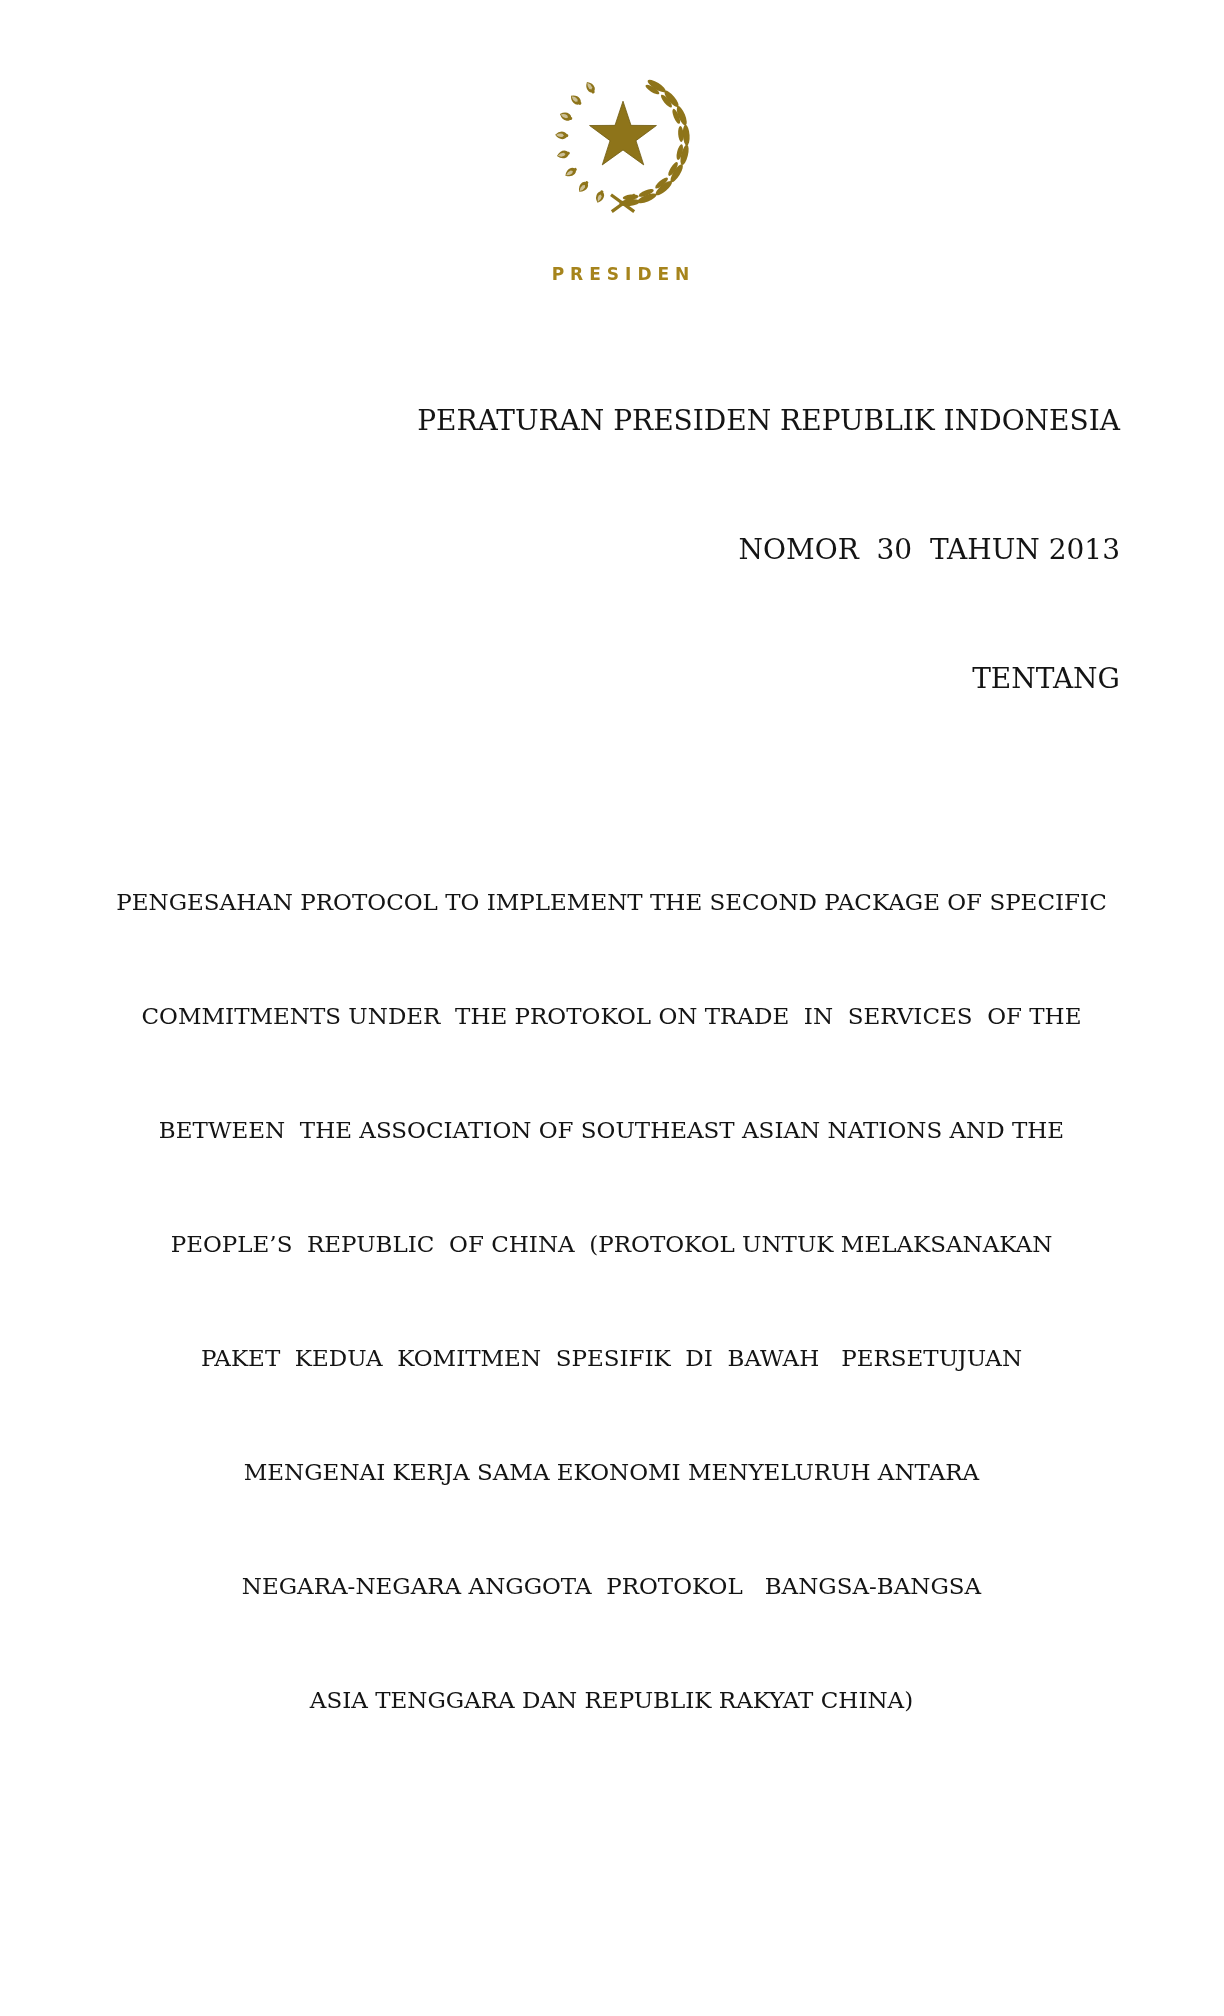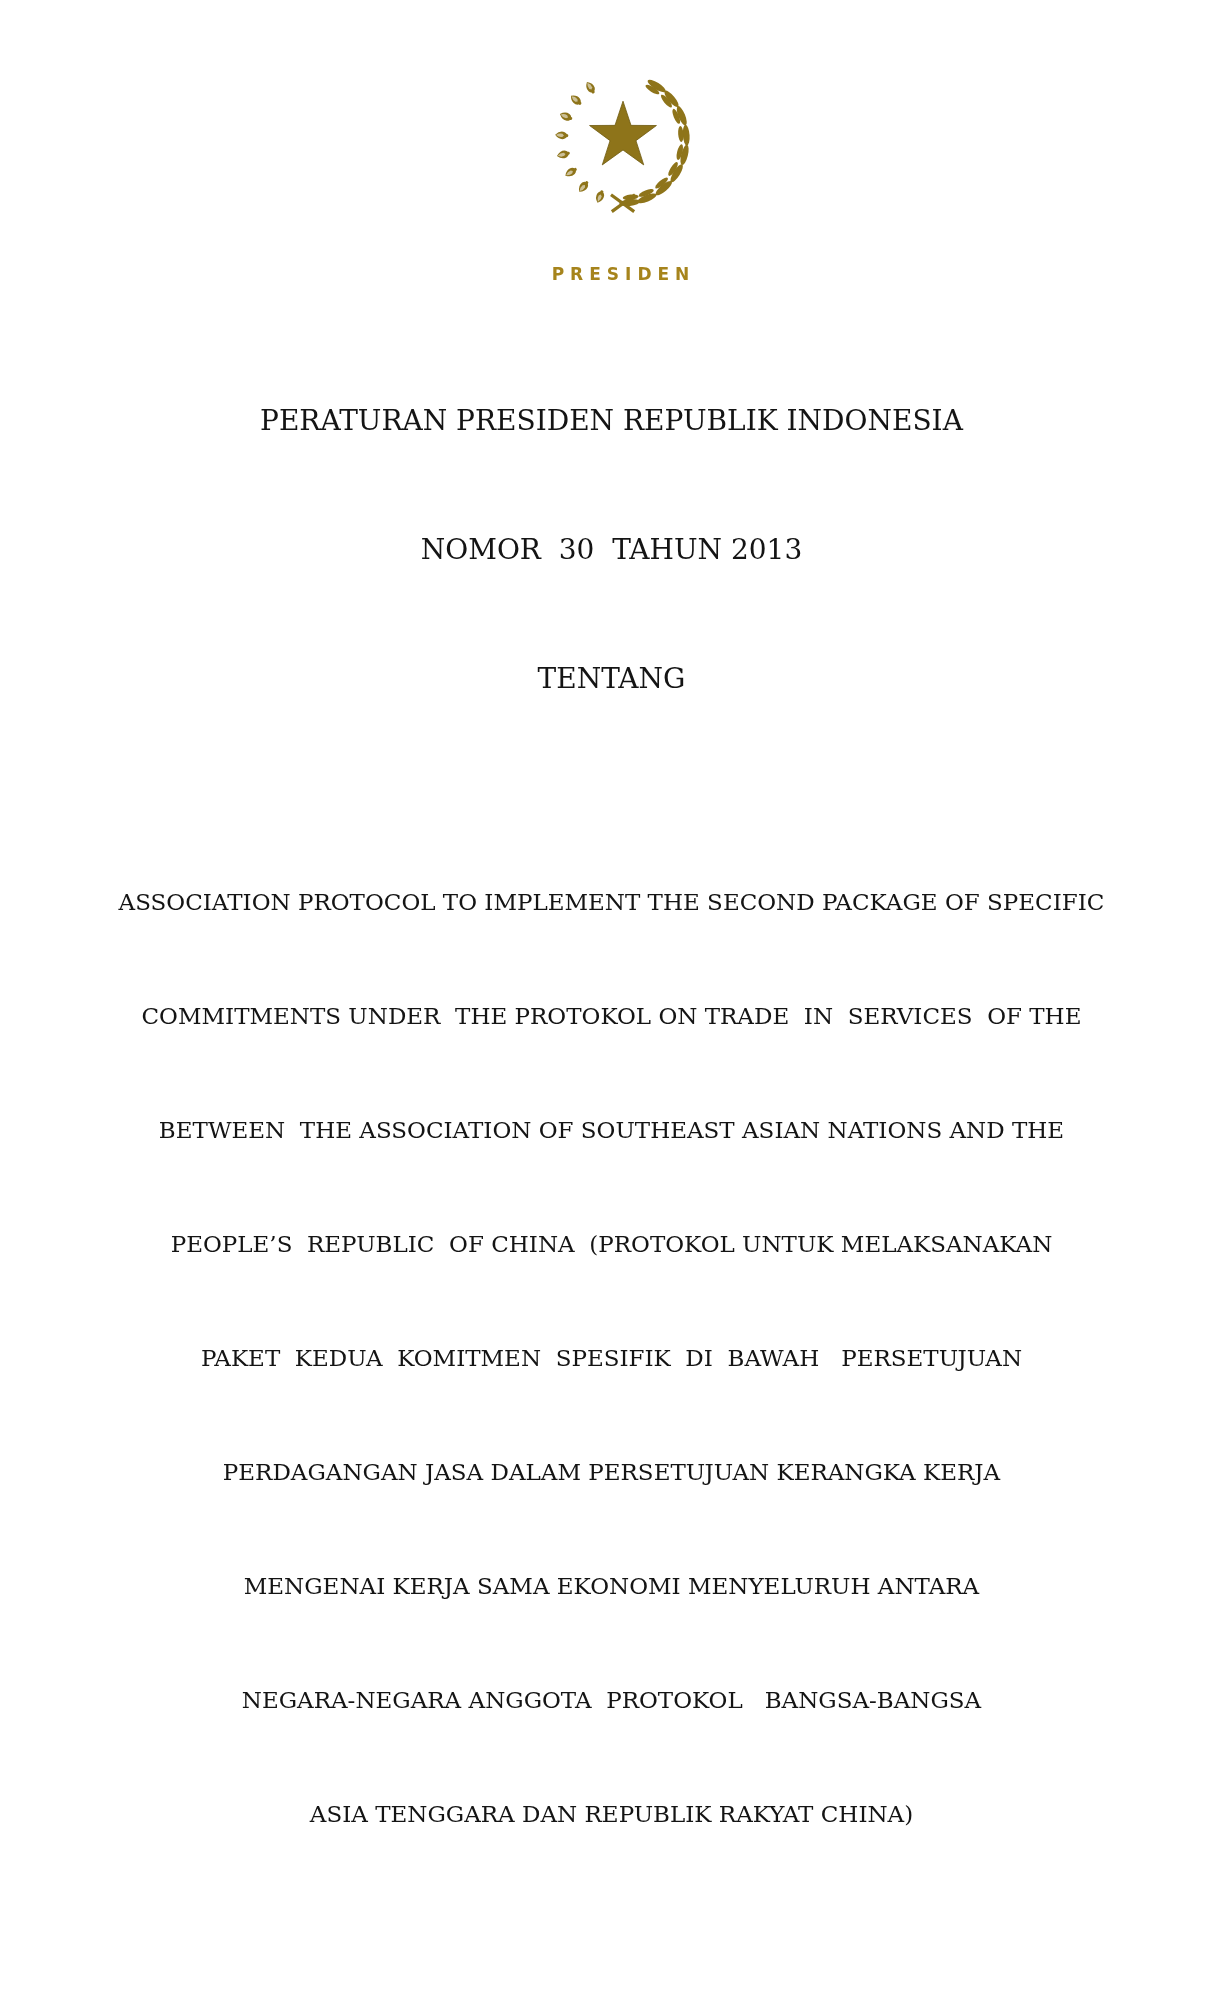--- a/index.html
+++ b/index.html
@@ -32,21 +32,21 @@
     color: #a6841c;
     font-size: 17px;
     line-height: 29px;
   }
   .letterhead .lh1 { letter-spacing: 6px; margin-left: 24px; }
   .letterhead .lh2 { letter-spacing: 3px; margin-left: 24px; }
 
   
   .doc-header {
     margin-top: 24px;
-    text-align: center;
+    text-align: right;
     font-size: 28px;
     line-height: 43px;
     white-space: pre;
   }
 
   
   .doc-title {
     margin-top: 21px;
     text-align: center;
     font-size: 23px;
@@ -107,24 +107,23 @@
     <div class="lh1">PRESIDEN</div>
   </div>
 
   <div class="doc-header">
     <div>PERATURAN PRESIDEN REPUBLIK INDONESIA</div>
     <div>NOMOR  30  TAHUN 2013</div>
     <div>TENTANG</div>
   </div>
 
   <div class="doc-title">
-    <div><span>ASSOCIATION </span><span class="it">PROTOCOL TO IMPLEMENT THE SECOND PACKAGE OF SPECIFIC</span></div>
+    <div><span>PENGESAHAN </span><span class="it">PROTOCOL TO IMPLEMENT THE SECOND PACKAGE OF SPECIFIC</span></div>
     <div><span class="it">COMMITMENTS UNDER  THE PROTOKOL ON TRADE  IN  SERVICES  OF THE</span></div>
     <div><span class="it">BETWEEN  THE ASSOCIATION OF SOUTHEAST ASIAN NATIONS AND THE</span></div>
     <div><span class="it">PEOPLE’S  REPUBLIC  OF CHINA</span><span>  (PROTOKOL UNTUK MELAKSANAKAN</span></div>
     <div><span>PAKET  KEDUA  KOMITMEN  SPESIFIK  DI  BAWAH   PERSETUJUAN</span></div>
-    <div><span>PERDAGANGAN JASA DALAM PERSETUJUAN KERANGKA KERJA</span></div>
     <div><span>MENGENAI KERJA SAMA EKONOMI MENYELURUH ANTARA</span></div>
     <div><span>NEGARA-NEGARA ANGGOTA  PROTOKOL   BANGSA-BANGSA</span></div>
     <div><span>ASIA TENGGARA DAN REPUBLIK RAKYAT CHINA)</span></div>
   </div>
 
 </div>
 
 </body></html>

